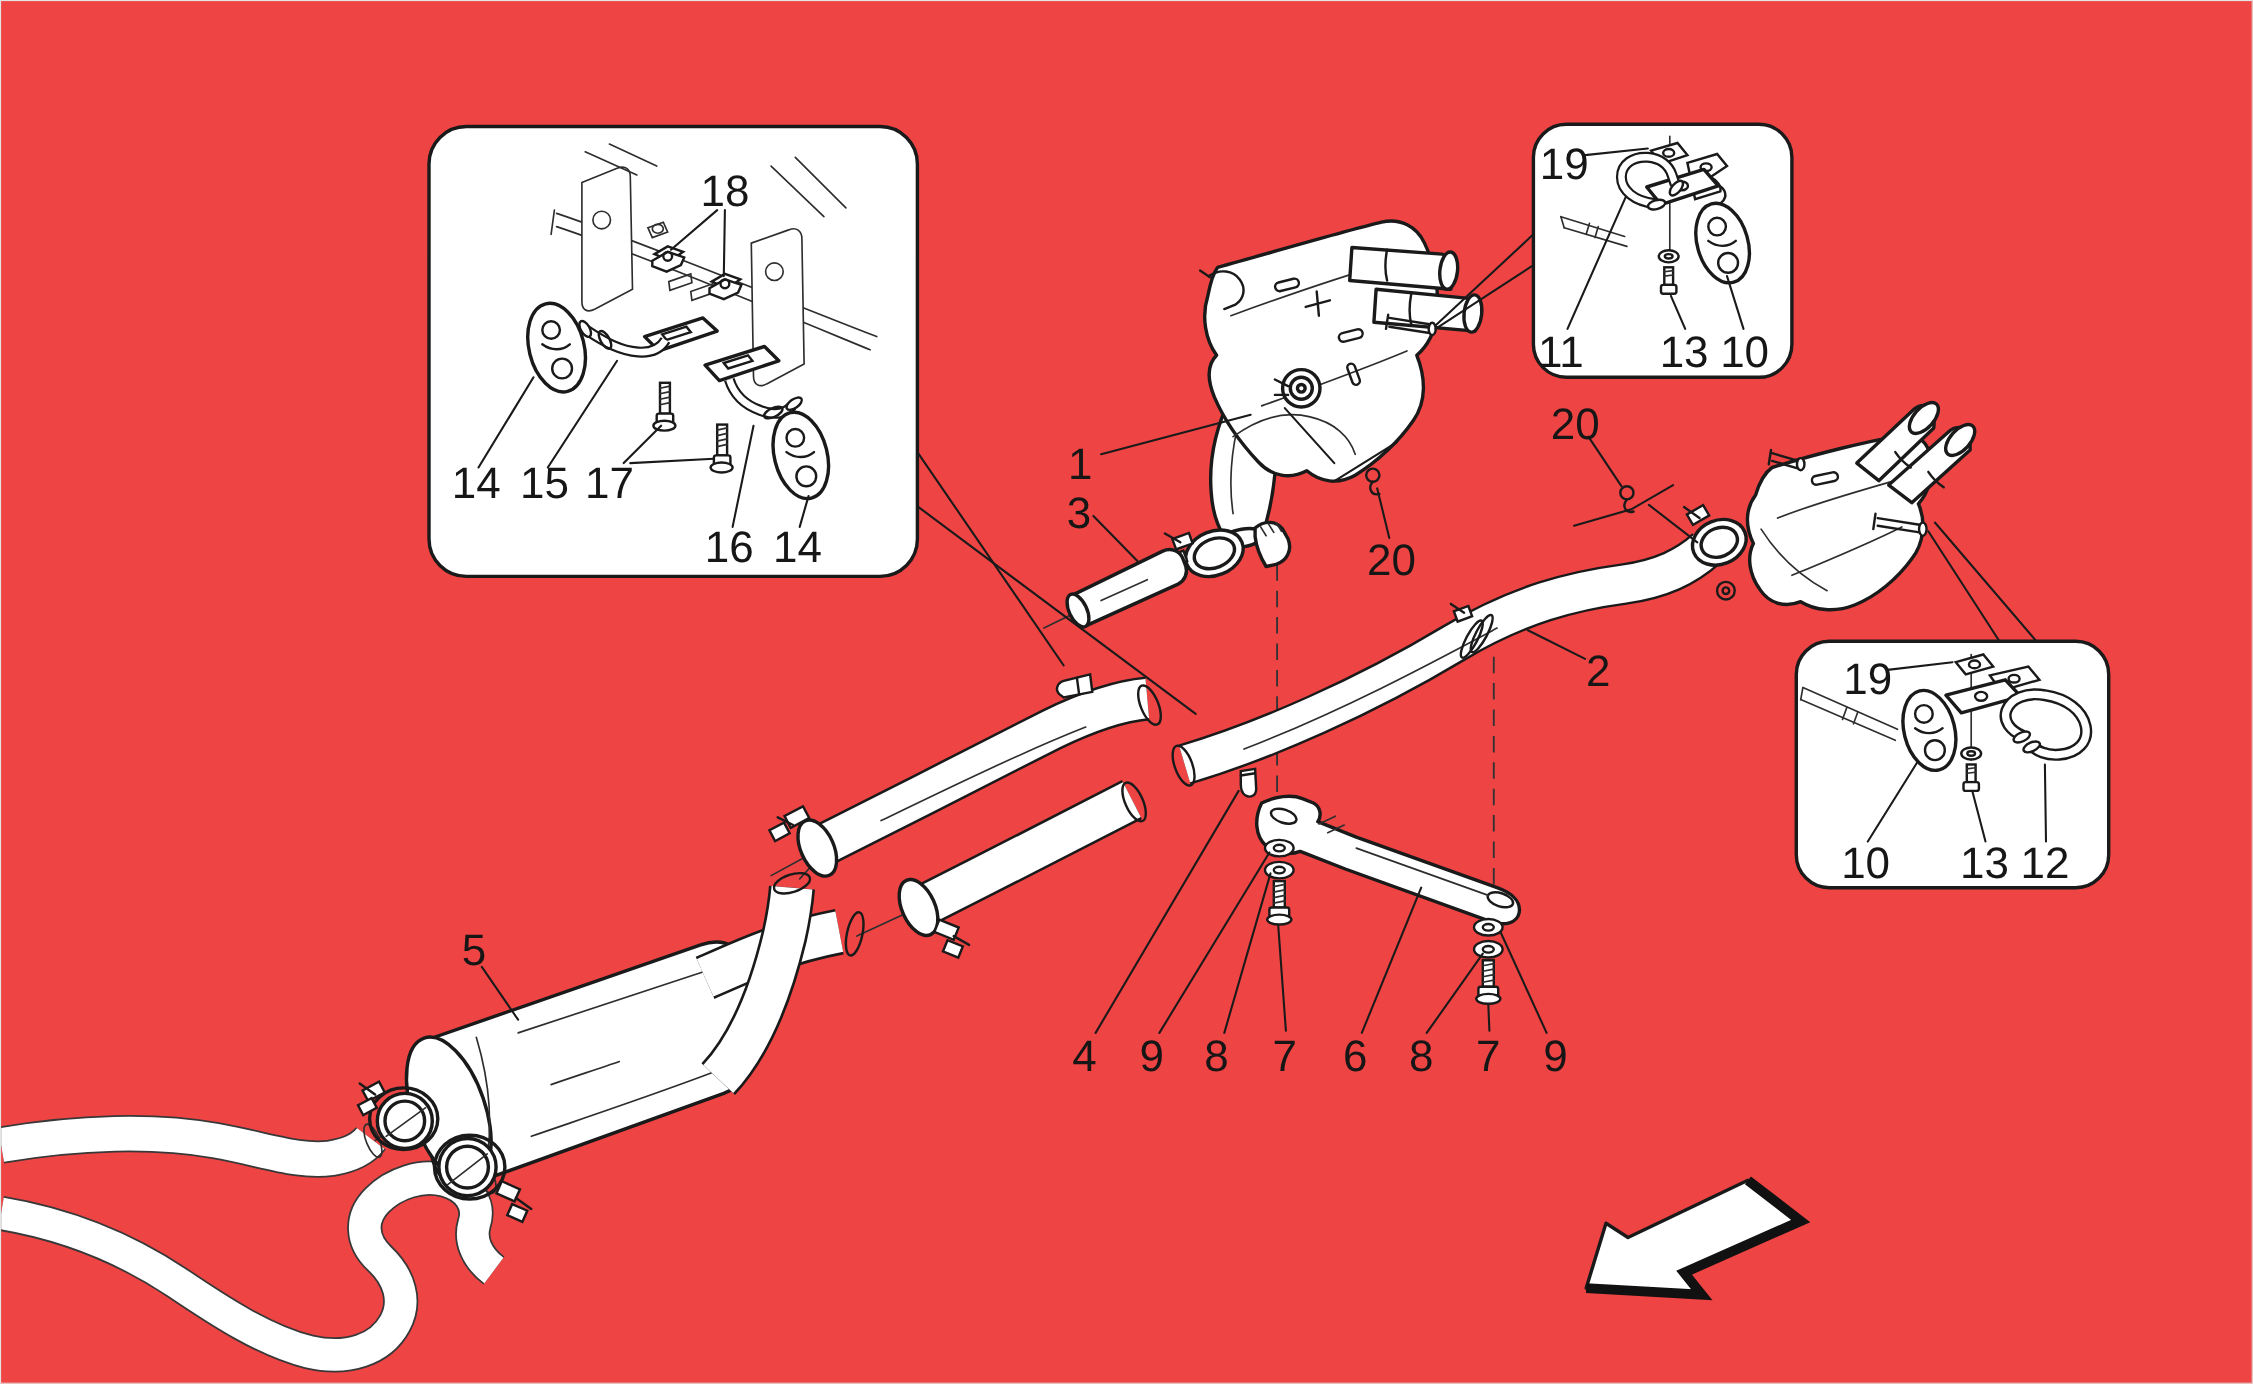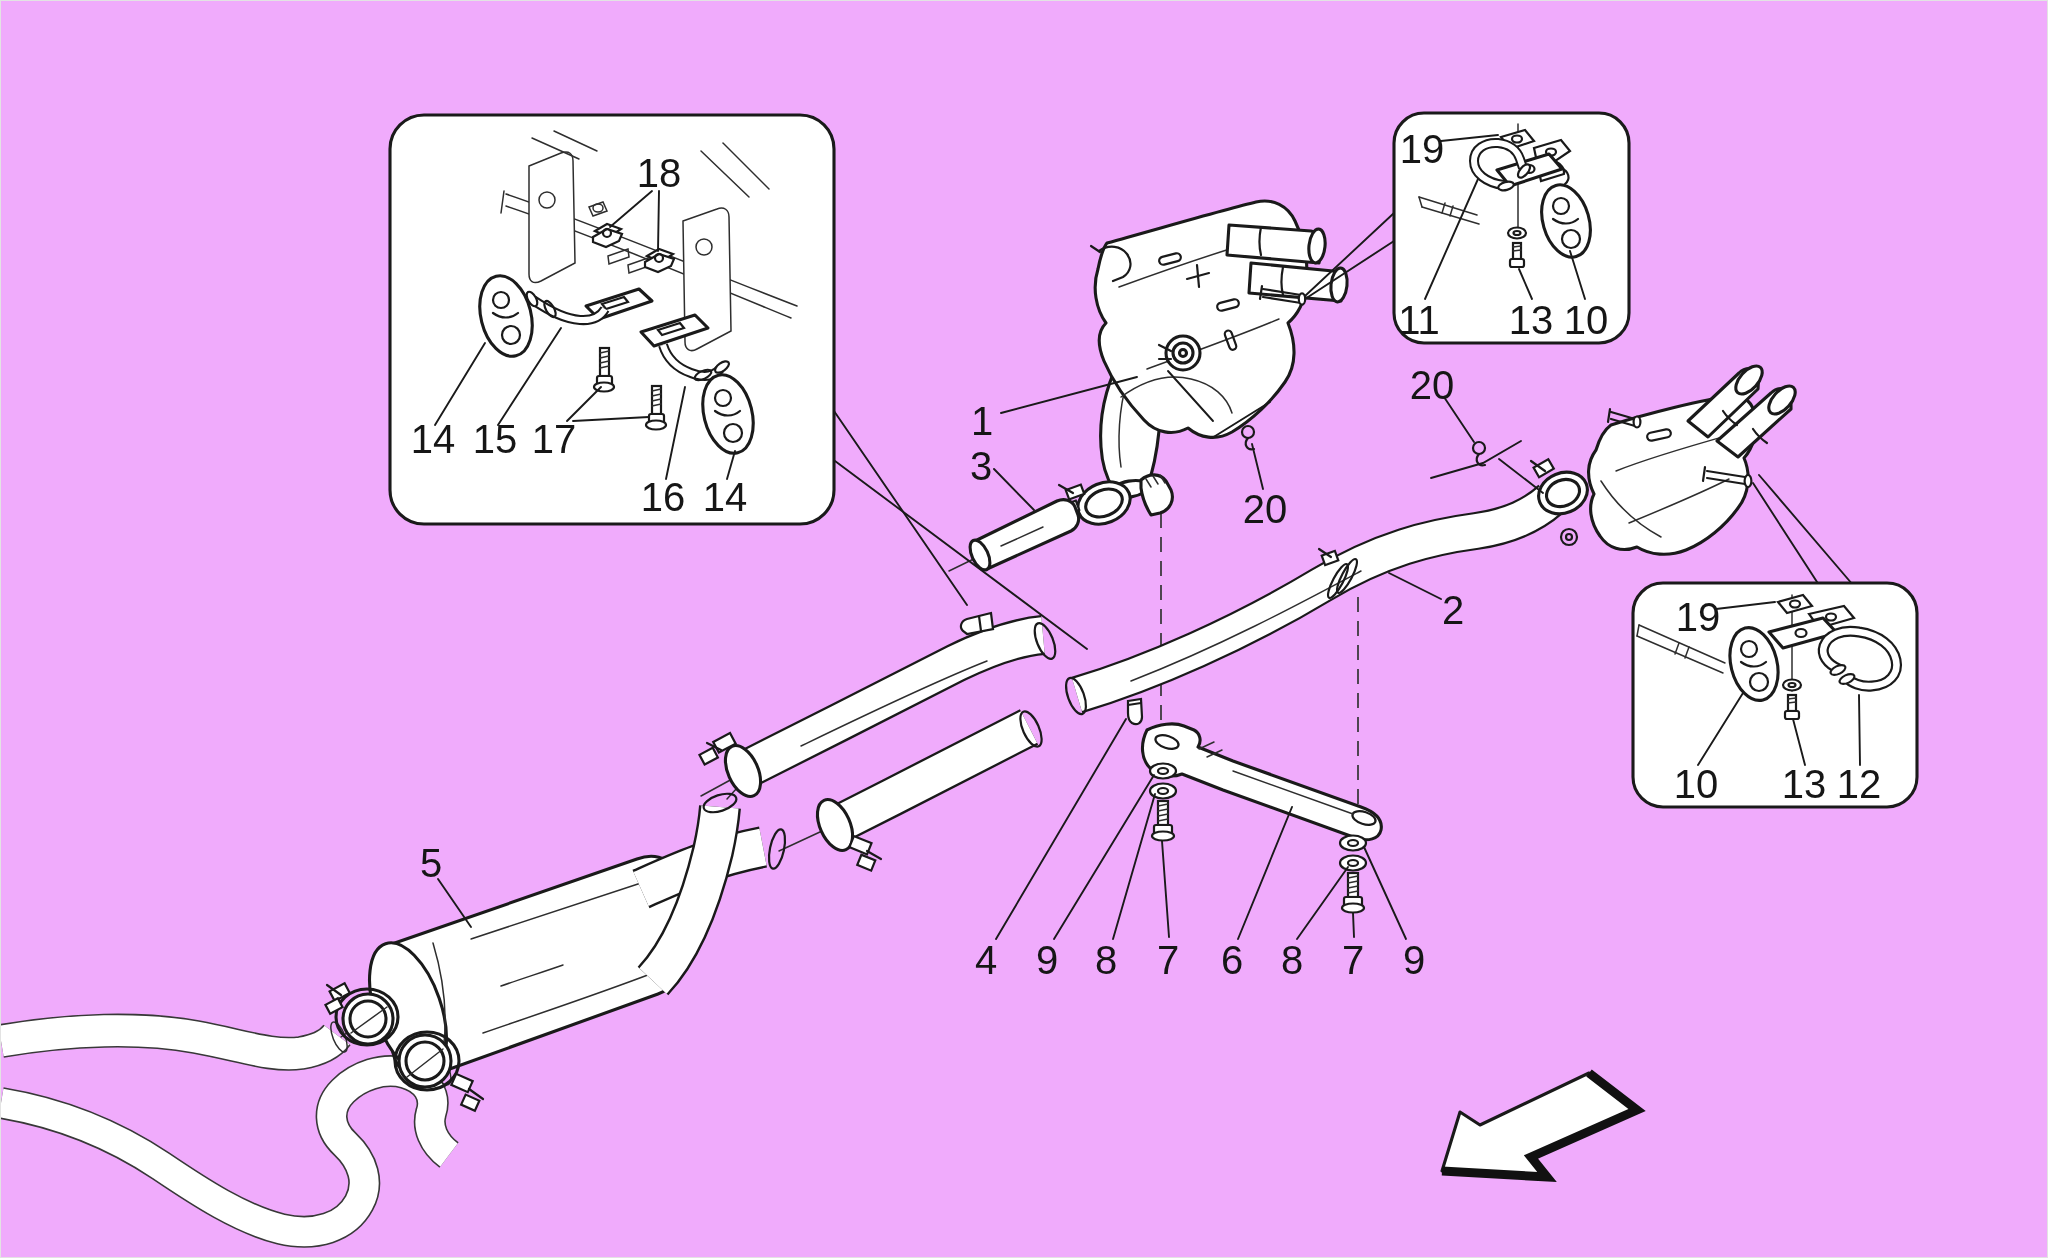--- a/index.html
+++ b/index.html
@@ -1,16 +1,16 @@
 <!DOCTYPE html>
 <html><head>
 <meta charset="utf-8">
 <style>
   html,body{margin:0;padding:0;background:#ffffff;}
-  .canvas{position:relative;width:2048px;height:1258px;background:#f0abfc;overflow:hidden;border:1px solid #e3e3e3;box-sizing:border-box;}
+  .canvas{position:relative;width:2048px;height:1258px;background:#ef4444;overflow:hidden;border:1px solid #e3e3e3;box-sizing:border-box;}
   svg{display:block}
   .callout{font-family:"Liberation Sans", sans-serif;font-size:40px;fill:#161616;}
   .bold{stroke:#1a1a1a;stroke-width:3.1;fill:none;stroke-linecap:round;stroke-linejoin:round;}
   .boldf{stroke:#1a1a1a;stroke-width:3.1;fill:#ffffff;stroke-linejoin:round;}
   .med{stroke:#1a1a1a;stroke-width:2.2;fill:none;stroke-linecap:round;}
   .medf{stroke:#1a1a1a;stroke-width:2.2;fill:#ffffff;}
   .thin{stroke:#2e2e2e;stroke-width:1.5;fill:none;stroke-linecap:round;}
   .thinf{stroke:#2e2e2e;stroke-width:1.5;fill:#ffffff;}
   .leader{stroke:#1a1a1a;stroke-width:1.9;fill:none;stroke-linecap:round;}
   .dash{stroke:#333;stroke-width:1.7;fill:none;stroke-dasharray:15 9;}

